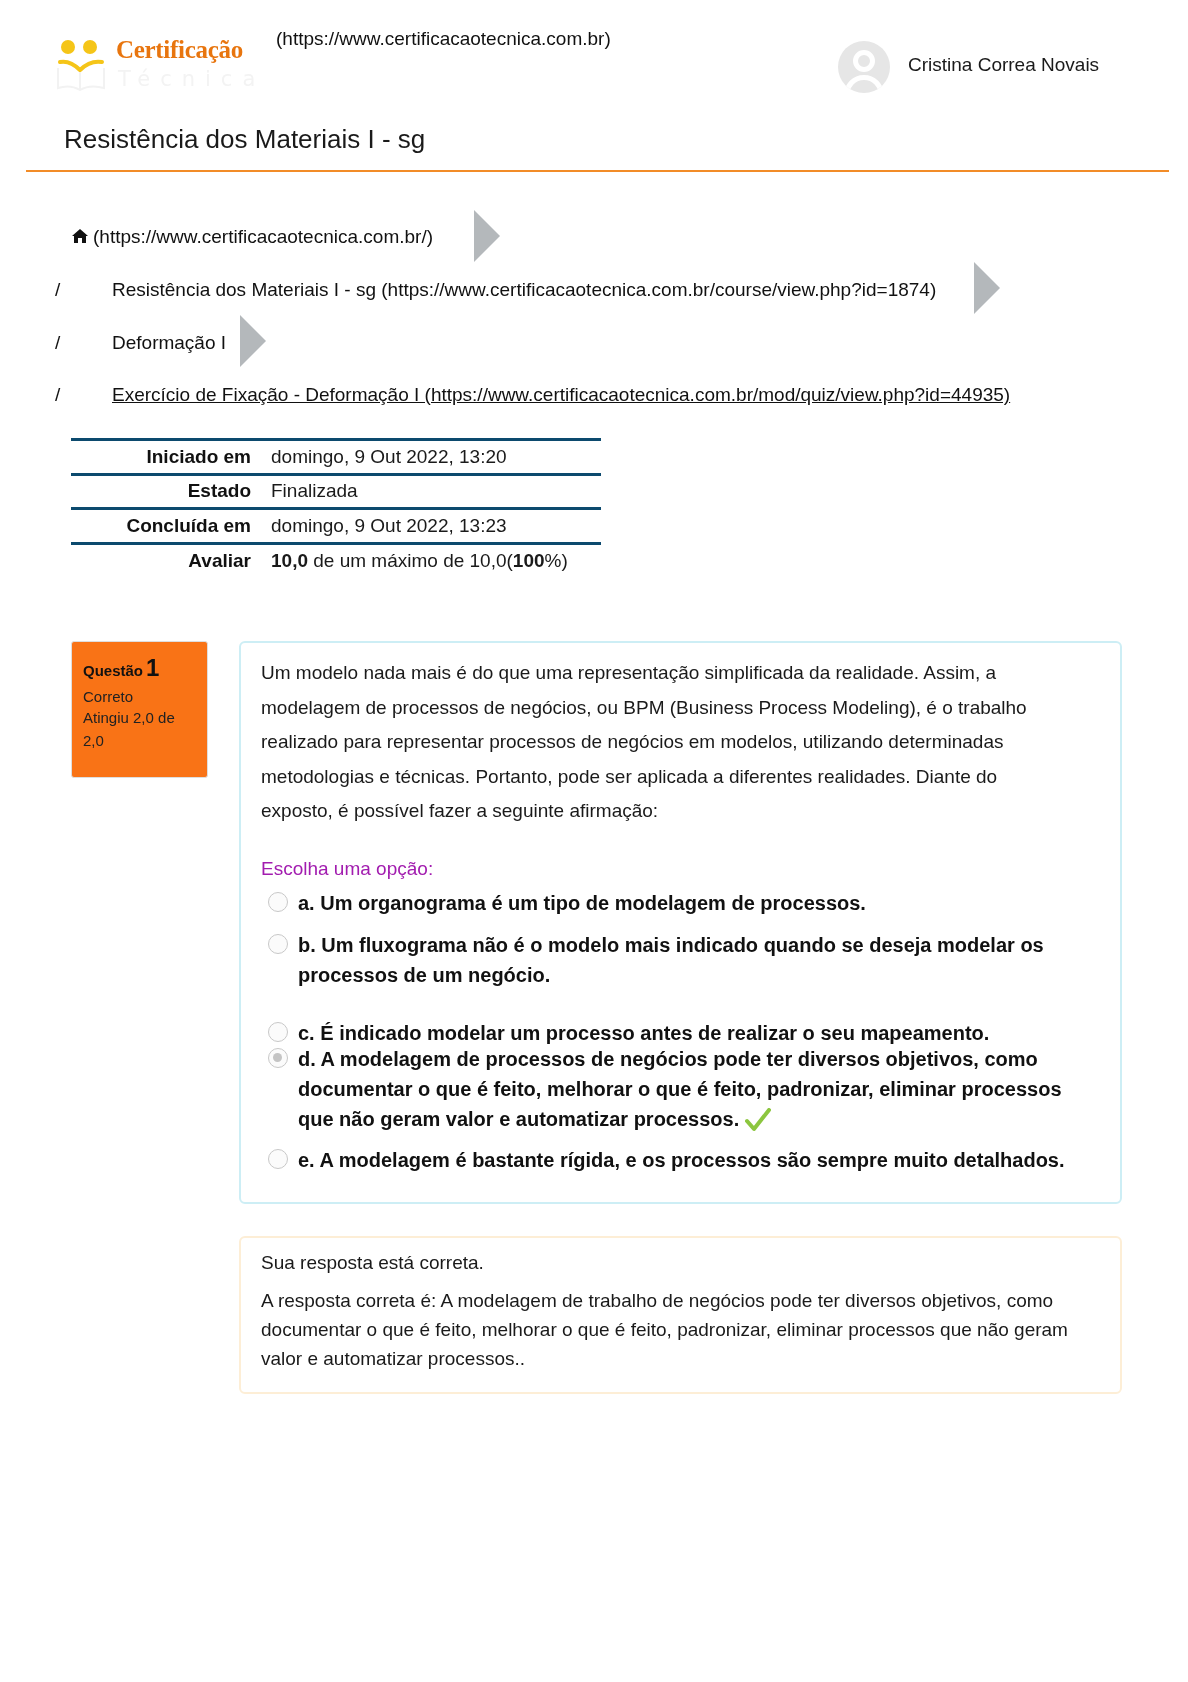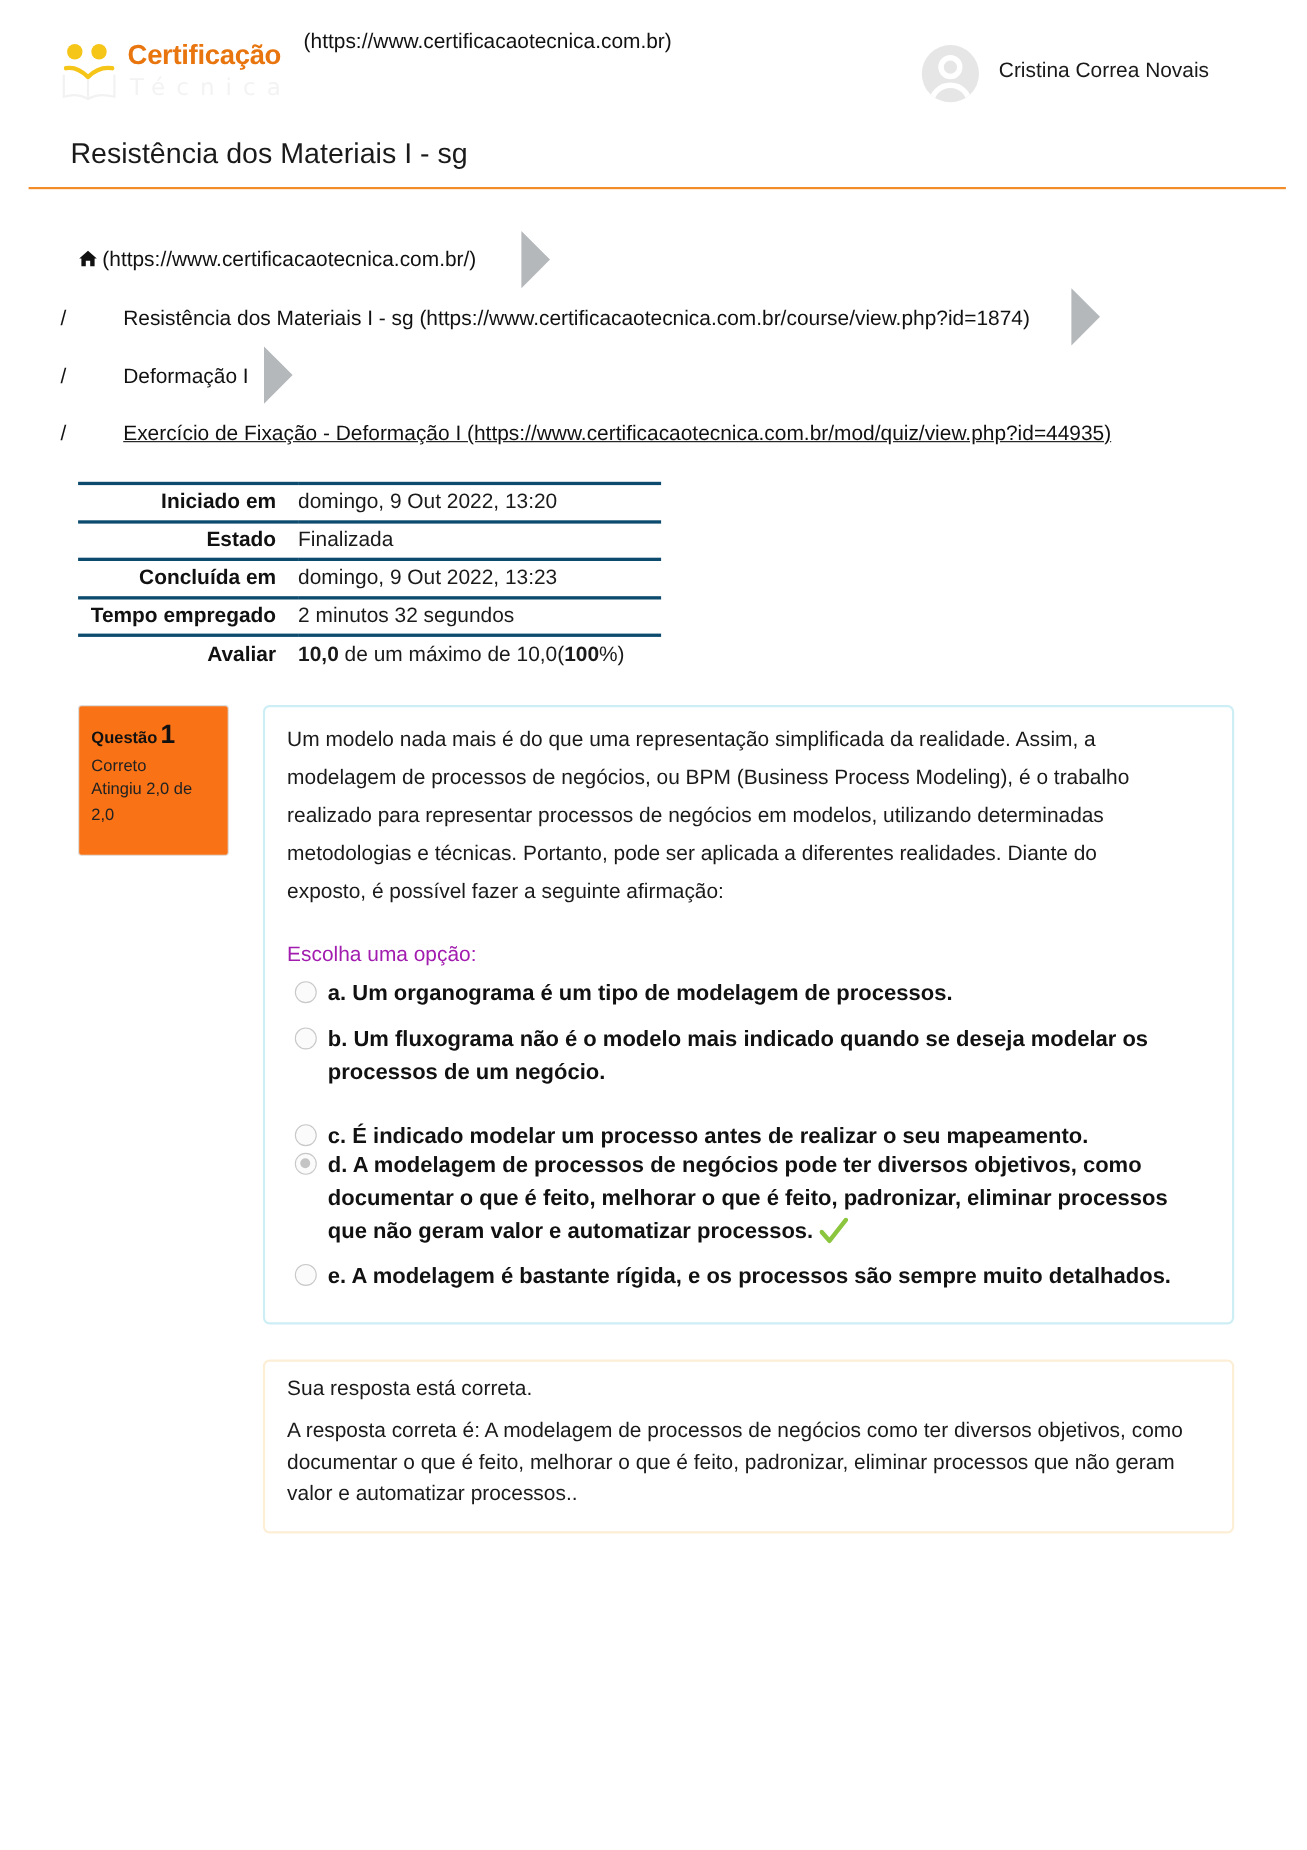--- a/index.html
+++ b/index.html
@@ -14,21 +14,21 @@
 
     
     .logo { left: 56px; top: 36px; width: 210px; height: 58px; }
     .logo-mark { position: absolute; left: 0; top: 0; width: 50px; height: 58px; }
     .logo-dot { position: absolute; width: 14px; height: 14px; border-radius: 50%; background: #f5c518; top: 4px; }
     .logo-dot.d1 { left: 5px; }
     .logo-dot.d2 { left: 27px; }
     .logo-book { position: absolute; left: 0; top: 20px; width: 50px; height: 36px; }
     .logo-word {
       position: absolute; left: 60px; top: 0;
-      font-family: Liberation Sans, sans-serif;
+      font-family: Liberation Serif, serif;
       font-weight: bold; font-size: 25px; color: #e8750e; letter-spacing: -0.3px; text-align: center;
     }
     .logo-sub {
       position: absolute; left: 62px; top: 31px;
       font-family: "DejaVu Sans", sans-serif;
       font-size: 21px; color: #f3f3f3; letter-spacing: 10px;
     }
     .site-url { left: 276px; top: 28px; font-size: 19px; color: #111; }
 
     .avatar {
@@ -153,24 +153,20 @@
   </tr>
   <tr>
     <td class="k">Estado</td>
     <td class="v">Finalizada</td>
   </tr>
   <tr>
     <td class="k">Concluída em</td>
     <td class="v">domingo, 9 Out 2022, 13:23</td>
   </tr>
   <tr>
-    <td class="k">Tempo empregado</td>
-    <td class="v">2 minutos 32 segundos</td>
-  </tr>
-  <tr>
     <td class="k">Avaliar</td>
     <td class="v"><b>10,0</b><span> de um máximo de 10,0(</span><b>100</b><span>%)</span></td>
   </tr>
 </tbody>
   </table>
 
 <div class="abs qinfo">
   <div class="qno"><span>Questão</span><span class="n">1</span></div>
   <div class="st">Correto</div>
   <div class="gr">Atingiu 2,0 de 2,0</div>
@@ -198,13 +194,13 @@
         <path d="M2 13 L9 21 L24 2" fill="none" stroke="#8cc63f" stroke-width="4" stroke-linecap="round" stroke-linejoin="round"></path>
       </svg></span>
 </div>
 <div class="opt" style="top:1145px;">
   <span class="radio"></span>
   <span class="label">e. A modelagem é bastante rígida, e os processos são sempre muito detalhados.</span>
 </div>
 
 <div class="abs fbox"></div>
 <div class="abs fb1">Sua resposta está correta.</div>
-<div class="abs fb2">A resposta correta é: A modelagem de processos de negócios como ter diversos objetivos, como documentar o que é feito, melhorar o que é feito, padronizar, eliminar processos que não geram valor e automatizar processos..</div>
+<div class="abs fb2">A resposta correta é: A modelagem de trabalho de negócios pode ter diversos objetivos, como documentar o que é feito, melhorar o que é feito, padronizar, eliminar processos que não geram valor e automatizar processos..</div>
 
 </body></html>

